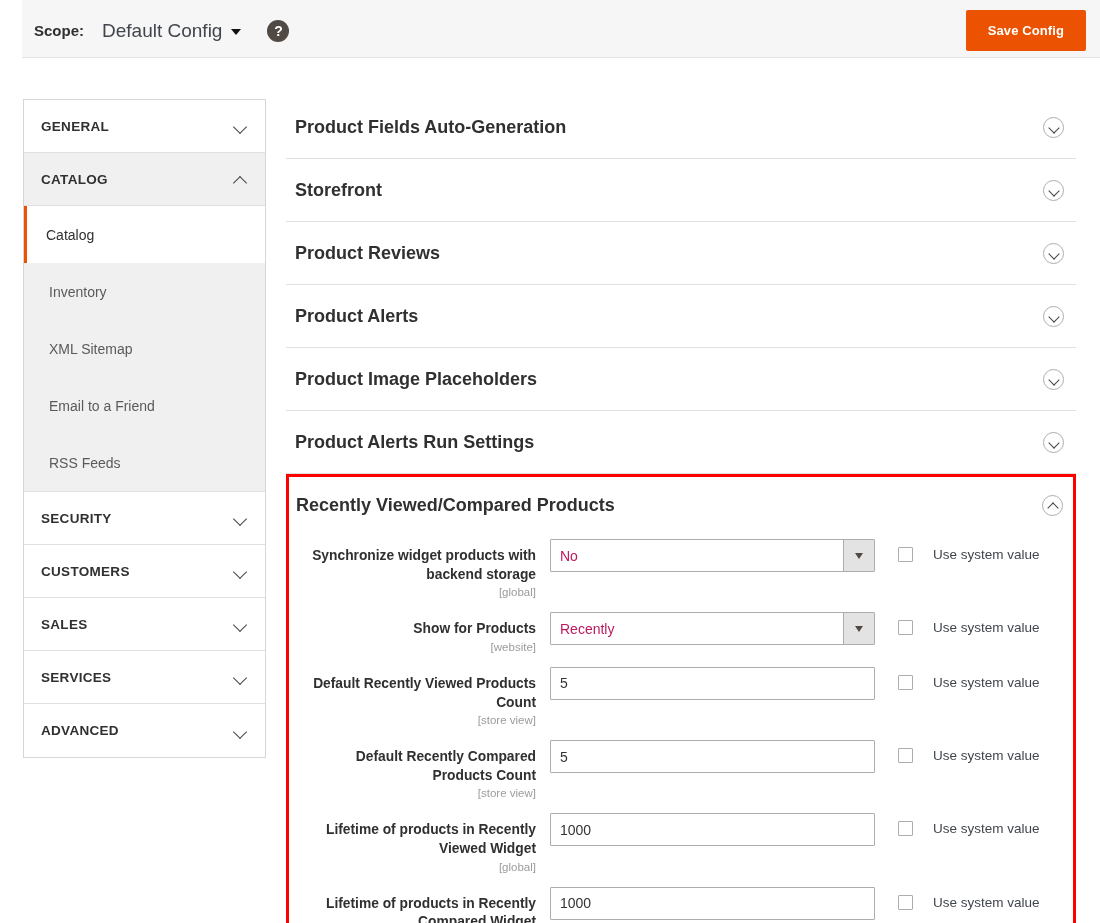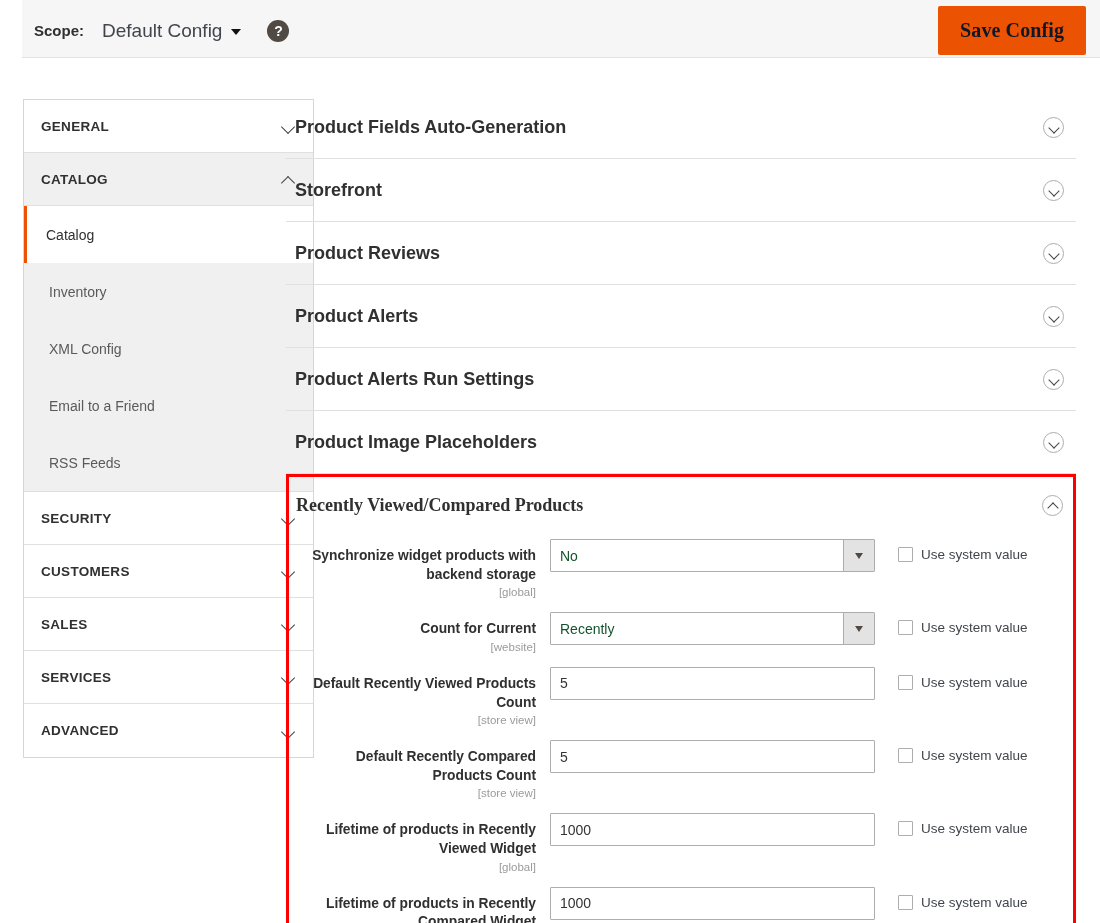--- a/index.html
+++ b/index.html
@@ -61,44 +61,44 @@
     display: flex;
     align-items: center;
     justify-content: center;
     margin-left: 26px;
     cursor: pointer;
     line-height: 1;
   }
   .save-config-btn {
     margin-left: auto;
     background: #eb5202;
-    color: #0f172a;
-    font-size: 20px;
+    color: #ffffff;
+    font-size: 13px;
     font-weight: bold;
     border: none;
     border-radius: 2px;
     padding: 13px 22px;
     cursor: pointer;
-    font-family: Liberation Serif, serif;
+    font-family: Liberation Sans, sans-serif;
     letter-spacing: 0.1px;
   }
 
   
   .body-area {
     position: absolute;
     left: 0; top: 58px;
     width: 1100px;
     height: 865px;
   }
 
   
   .sidebar {
     position: absolute;
     left: 23px; top: 41px;
-    width: 291px;
+    width: 243px;
     border: 1px solid #d6d6d6;
     background: #000000;
   }
   .nav-section {
     background: #ffffff;
     border-bottom: 1px solid #e0e0e0;
     height: 53px;
     display: flex;
     align-items: center;
     justify-content: space-between;
@@ -196,21 +196,20 @@
   }
 
   
   .highlight-box {
     border: 3px solid #fe0000;
     margin-top: 0px;
   }
   .highlight-box .section-head {
     height: 56px;
     padding: 0 10px 0 7px;
-    font-family: Liberation Serif, serif;
   }
   .fields {
     padding: 6px 0 22px 0;
   }
   .field-row {
     display: flex;
     align-items: flex-start;
     margin-bottom: 14px;
     margin-left: 9px;
   }
@@ -259,41 +258,41 @@
     border-radius: 1px;
     align-items: stretch;
     cursor: pointer;
   }
   .select-value {
     flex: 1;
     display: flex;
     align-items: center;
     padding-left: 9px;
     font-size: 14px;
-    color: #14532d;
+    color: #be185d;
   }
   .select-arrow {
     width: 31px;
     background: #e3e3e3;
     border-left: 1px solid #adadad;
     display: flex;
     align-items: center;
     justify-content: center;
   }
   .select-arrow::after {
     content: "";
     width: 0; height: 0;
     border-left: 4.5px solid transparent;
     border-right: 4.5px solid transparent;
     border-top: 6px solid #514943;
   }
   .sysval {
     display: flex;
     align-items: center;
-    gap: 8px;
+    gap: 20px;
     padding-top: 8px;
     padding-left: 23px;
     cursor: pointer;
   }
   .sysval-box {
     width: 15px; height: 15px;
     border: 1px solid #adadad;
     background: #ffffff;
     border-radius: 1px;
     flex: none;
@@ -334,21 +333,21 @@
       </div>
 
       <div class="subnav">
         <div class="subnav-item active">
           <span>Catalog</span>
         </div>
         <div class="subnav-item">
           <span>Inventory</span>
         </div>
         <div class="subnav-item">
-          <span>XML Config</span>
+          <span>XML Sitemap</span>
         </div>
         <div class="subnav-item">
           <span>Email to a Friend</span>
         </div>
         <div class="subnav-item">
           <span>RSS Feeds</span>
         </div>
       </div>
 
       <div class="nav-section">
@@ -398,28 +397,28 @@
 
       <div class="config-section">
         <div class="section-head">
           <span class="section-title">Product Alerts</span>
           <span class="circle-toggle"></span>
         </div>
       </div>
 
       <div class="config-section">
         <div class="section-head">
+          <span class="section-title">Product Image Placeholders</span>
+          <span class="circle-toggle"></span>
+        </div>
+      </div>
+
+      <div class="config-section">
+        <div class="section-head">
           <span class="section-title">Product Alerts Run Settings</span>
-          <span class="circle-toggle"></span>
-        </div>
-      </div>
-
-      <div class="config-section">
-        <div class="section-head">
-          <span class="section-title">Product Image Placeholders</span>
           <span class="circle-toggle"></span>
         </div>
       </div>
 
       <div class="highlight-box">
         <div class="section-head">
           <span class="section-title">Recently Viewed/Compared Products</span>
           <span class="circle-toggle up"></span>
         </div>
 
@@ -437,21 +436,21 @@
               </div>
             </div>
             <div class="sysval">
               <span class="sysval-box"></span>
               <span class="sysval-label">Use system value</span>
             </div>
           </div>
 
           <div class="field-row">
             <div class="field-label-wrap">
-              <span class="field-label">Count for Current</span>
+              <span class="field-label">Show for Products</span>
               <span class="field-scope">[website]</span>
             </div>
             <div class="field-control">
               <div class="select-wrap">
                 <span class="select-value">Recently</span>
                 <span class="select-arrow"></span>
               </div>
             </div>
             <div class="sysval">
               <span class="sysval-box"></span>

